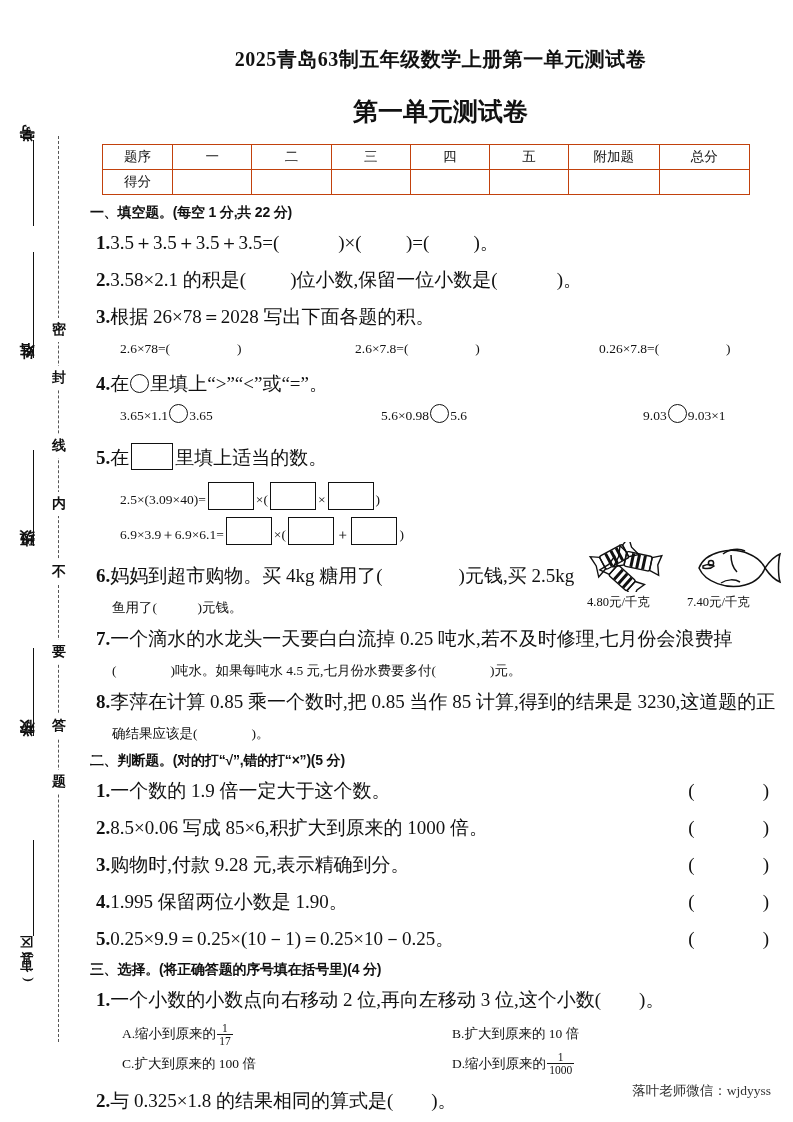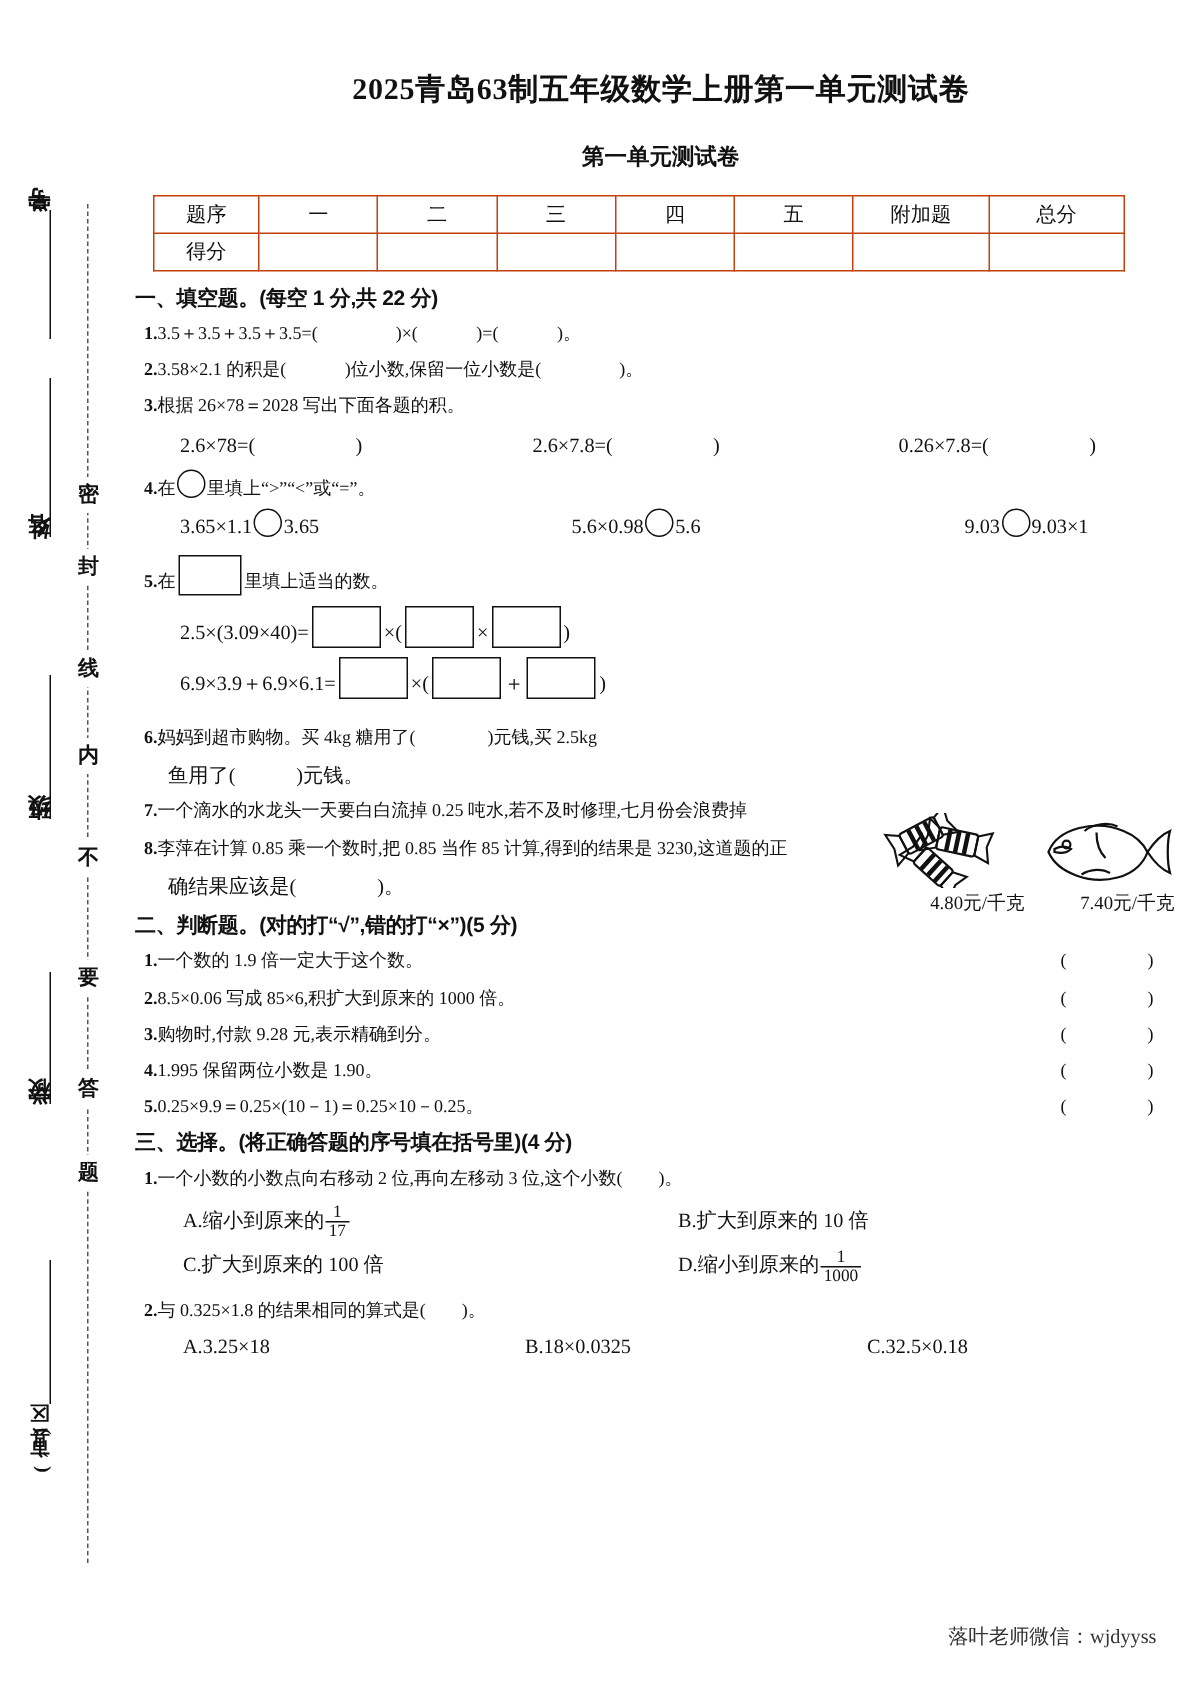--- a/index.html
+++ b/index.html
@@ -75,21 +75,21 @@
     margin: 46px 0 0 0;
     text-align: center;
     font-size: 20px;
     font-weight: bold;
     letter-spacing: .5px;
     font-family: "Liberation Serif", "DejaVu Serif", serif;
   }
   #paper-title {
     margin: 22px 0 0 0;
     text-align: center;
-    font-size: 15px;
+    font-size: 25px;
     font-weight: bold;
     font-family: Liberation Mono, monospace;
   }
   #exam-meta {
     margin: 20px 0 0 0;
     text-align: center;
     font-size: 13.5px;
     font-family: "Liberation Serif", "DejaVu Serif", serif;
   }
 
@@ -115,21 +115,21 @@
   #content { margin: 9px 0 0 0; padding: 0 8px 0 2px; }
 
   .section-head {
     font-size: 14px;
     font-weight: bold;
     margin: 6px 0 3px 0;
     font-family: "Liberation Sans", "DejaVu Sans", sans-serif;
     letter-spacing: -0.2px;
   }
   .q {
-    font-size: 12px;
+    font-size: 19px;
     margin: 0 0 2px 0;
     padding-left: 22px;
     text-indent: -16px;
     line-height: 1.85;
     font-family: "Liberation Serif", "DejaVu Serif", serif;
   }
   .q .n { font-weight: bold; }
   .sub {
     font-size: 13.5px;
     padding-left: 30px;
@@ -184,21 +184,21 @@
     top: 542px;
     width: 196px;
     text-align: center;
   }
   #goods .pics { display: flex; align-items: flex-end; justify-content: space-between; height: 50px; }
   #goods .prices {
     display: flex; justify-content: space-between;
     font-size: 12.5px; margin-top: 2px;
     font-family: "Liberation Serif", "DejaVu Serif", serif;
   }
-  #goods .prices span { width: 96px; text-align: right; }
+  #goods .prices span { width: 96px; text-align: left; }
 
   
   #footer-watermark {
     position: absolute;
     right: 22px;
     bottom: 22px;
     font-size: 13.5px;
     color: #333;
     font-family: "Liberation Serif", "DejaVu Serif", serif;
   }
@@ -309,20 +309,21 @@
     </div>
 
     <div class="q" style="margin-top:7px;">
       <span class="n">6.</span><span>妈妈到超市购物。买 4kg 糖用了(　　　　)元钱,买 2.5kg</span>
     </div>
     <div class="sub" style="padding-left:22px;">鱼用了(　　　)元钱。</div>
 
     <div class="q">
       <span class="n">7.</span><span>一个滴水的水龙头一天要白白流掉 0.25 吨水,若不及时修理,七月份会浪费掉</span>
     </div>
+    <div class="sub" style="padding-left:22px;">(　　　　)吨水。如果每吨水 4.5 元,七月份水费要多付(　　　　)元。</div>
 
     <div class="q">
       <span class="n">8.</span><span>李萍在计算 0.85 乘一个数时,把 0.85 当作 85 计算,得到的结果是 3230,这道题的正</span>
     </div>
     <div class="sub" style="padding-left:22px;">确结果应该是(　　　　)。</div>
 
     <div class="section-head" style="margin-top:5px;">二、判断题。(对的打“√”,错的打“×”)(5 分)</div>
 
     <div class="q tj">
       <span class="txt"><span class="n">1.</span><span>一个数的 1.9 倍一定大于这个数。</span></span>

